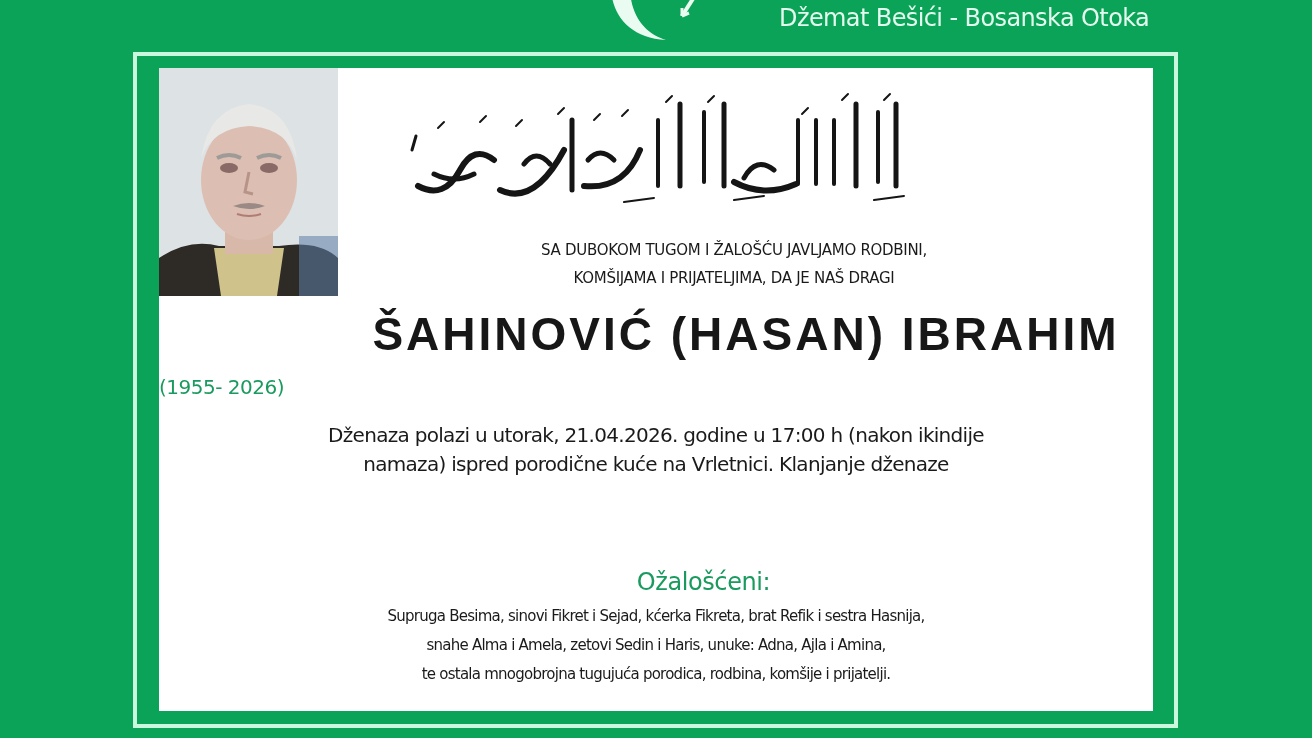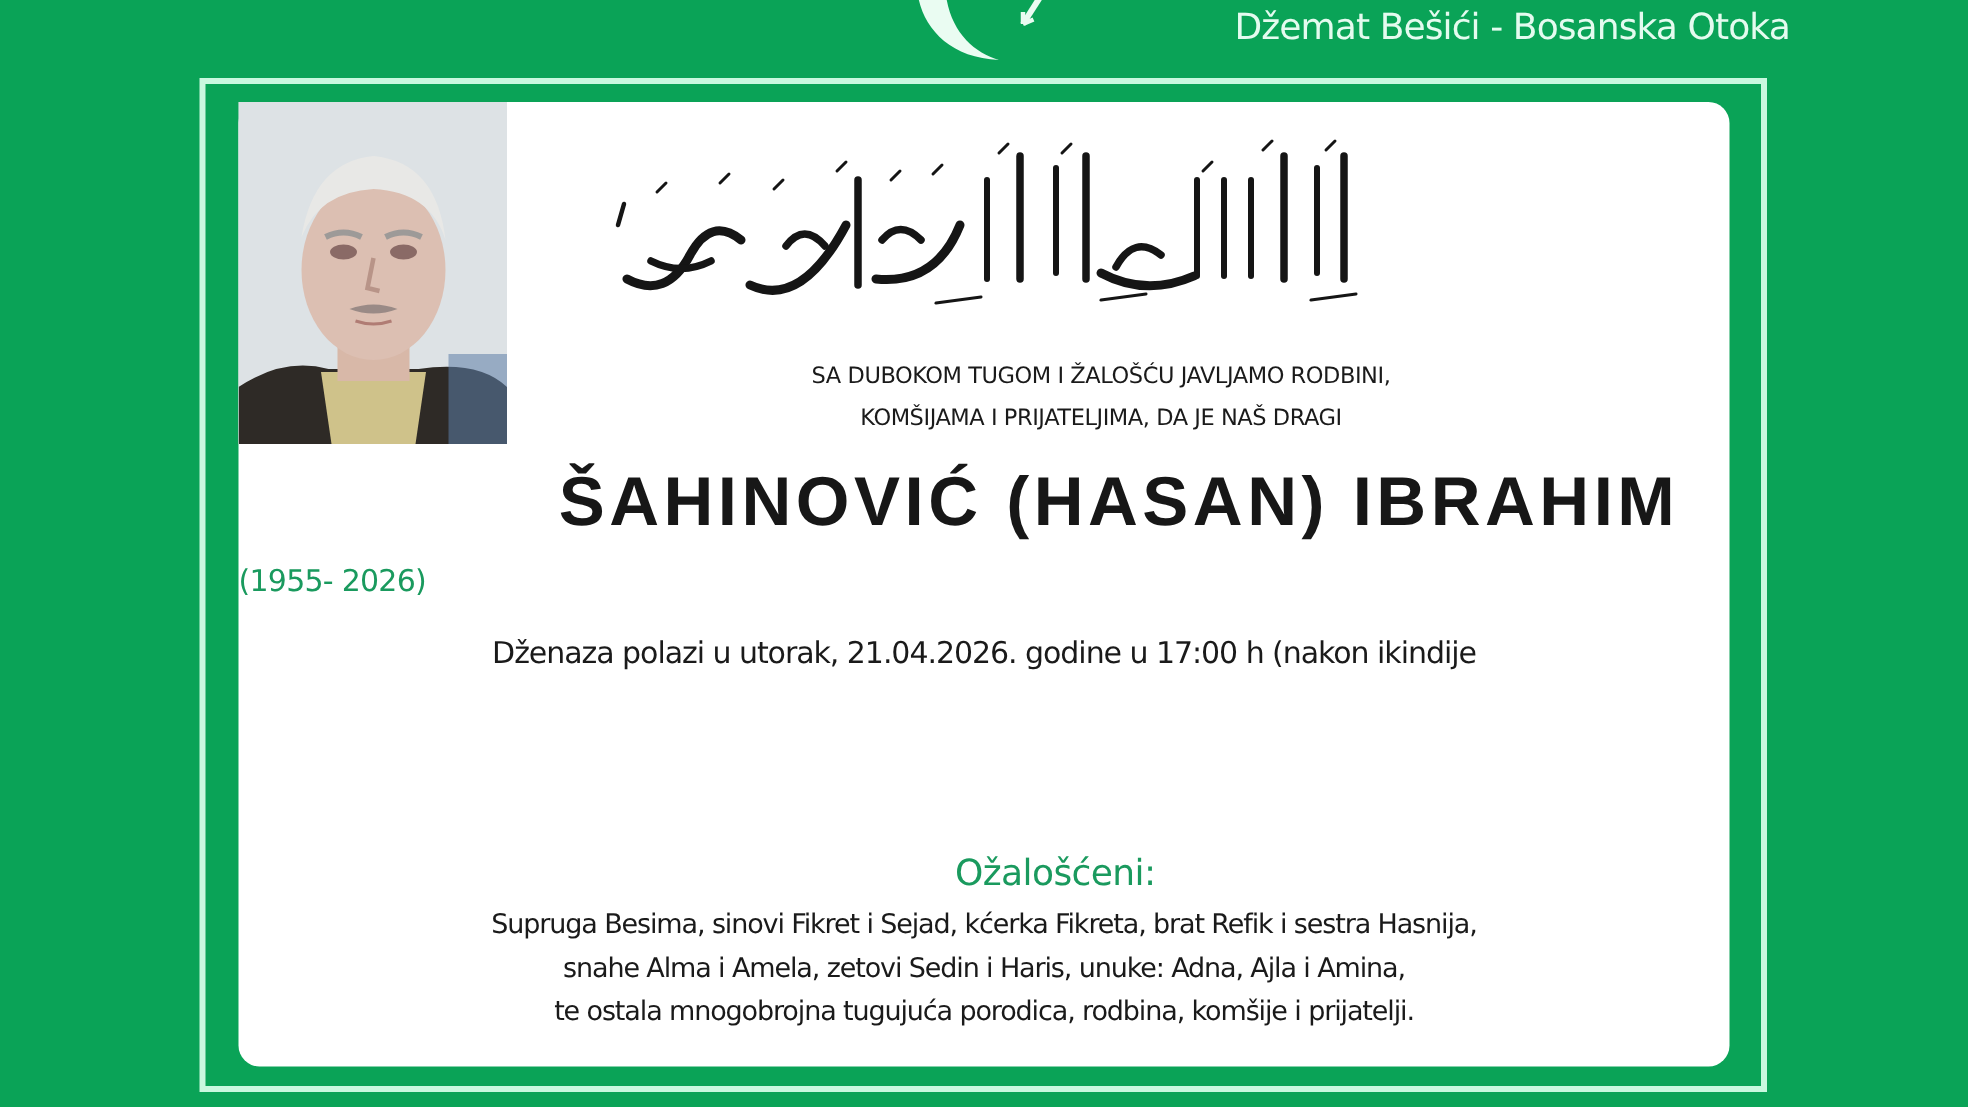--- a/index.html
+++ b/index.html
@@ -8,32 +8,31 @@
     background: #0aa357;
     position: relative;
     font-family: "Liberation Sans", sans-serif;
   }
   .header-logo {
     position: absolute; left: 596px; top: -40px; width: 120px; height: 84px;
   }
   .header-title {
     position: absolute; left: 779px; top: 4px;
     color: #e4fbef; font-size: 24px; font-family: "DejaVu Sans", sans-serif;
-    letter-spacing: -0.6px; white-space: nowrap; margin-left: 44px;
+    letter-spacing: -0.6px; white-space: nowrap;
   }
   .outer-frame {
     position: absolute; left: 133px; top: 52px;
     width: 1037px; height: 668px;
     border: 4px solid #c9f8df;
   }
   .panel {
     position: absolute; left: 159px; top: 68px;
     width: 994px; height: 643px;
     background: #ffffff;
-    border-radius: 14px;
   }
   .photo {
     position: absolute; left: 0; top: 0; width: 179px; height: 228px;
     background: linear-gradient(180deg, #dfe4e8 0%, #d7dadb 60%, #cfd1cf 100%);
     overflow: hidden;
   }
   .photo svg { display: block; }
   .arabic {
     position: absolute; left: 245px; top: 22px; width: 510px; height: 128px;
   }
@@ -64,21 +63,21 @@
   .body-text div { white-space: nowrap; }
   .mourners-label {
     position: absolute; left: 0; top: 502px; width: 1089px;
     text-align: center; color: #1a9a5e;
     font-family: "DejaVu Sans", sans-serif; font-size: 24px; line-height: 24px;
     letter-spacing: -0.4px;
   }
   .mourners {
     position: absolute; left: 20px; top: 534px; width: 954px;
     text-align: center; color: #1a1a1a;
-    font-family: "DejaVu Sans", sans-serif; font-size: 18px; line-height: 29px;
+    font-family: "DejaVu Sans", sans-serif; font-size: 15px; line-height: 29px;
     letter-spacing: -0.75px;
   }
   .mourners div { white-space: nowrap; }
 </style>
 </head>
 <body>
 
 <div class="header-logo">
   <svg width="120" height="84" viewBox="0 0 120 84">
     <path d="M18 10 C 8 40, 24 78, 70 80 C 50 74, 32 56, 34 20 Z" fill="#eafcf2"></path>
@@ -168,20 +167,21 @@
   <div class="intro">
     <div>SA DUBOKOM TUGOM I ŽALOŠĆU JAVLJAMO RODBINI,</div>
     <div>KOMŠIJAMA I PRIJATELJIMA, DA JE NAŠ DRAGI</div>
   </div>
 
   <div class="name">ŠAHINOVIĆ (HASAN) IBRAHIM</div>
   <div class="years">(1955- 2026)</div>
 
   <div class="body-text">
     <div>Dženaza polazi u utorak, 21.04.2026. godine u 17:00 h (nakon ikindije</div>
+    <div>namaza) ispred porodične kuće na Vrletnici. Klanjanje dženaze</div>
   </div>
 
   <div class="mourners-label">Ožalošćeni:</div>
   <div class="mourners">
     <div>Supruga Besima, sinovi Fikret i Sejad, kćerka Fikreta, brat Refik i sestra Hasnija,</div>
     <div>snahe Alma i Amela, zetovi Sedin i Haris, unuke: Adna, Ajla i Amina,</div>
     <div>te ostala mnogobrojna tugujuća porodica, rodbina, komšije i prijatelji.</div>
   </div>
 </div>
 

